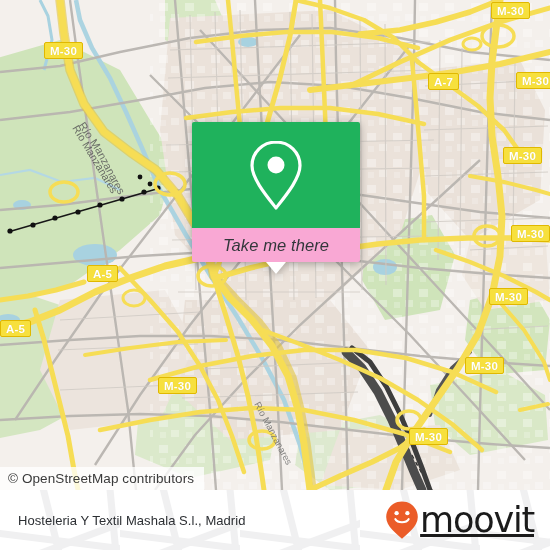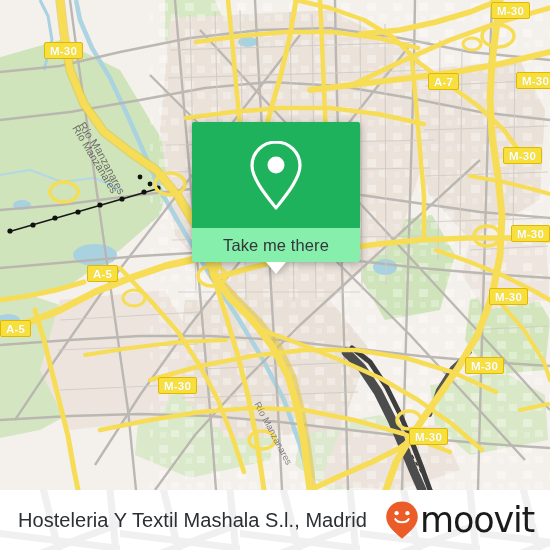--- a/index.html
+++ b/index.html
@@ -63,25 +63,26 @@
     height: 106px;
     background: #1fb25c;
     display: flex;
     align-items: center;
     justify-content: center;
     border-radius: 2px 2px 0 0;
   }
   #popup-foot {
     position: relative;
     height: 34px;
-    background: #86efac;
+    background: #f9a8d4;
     display: flex;
     align-items: center;
     justify-content: center;
     border-radius: 0 0 2px 2px;
+    font-style: italic;
   }
   #popup-label {
     font-size: 16.5px;
     color: #33373b;
     letter-spacing: 0.1px;
   }
   #popup-arrow {
     position: absolute;
     left: 50%;
     bottom: -12px;
@@ -112,37 +113,38 @@
     position: relative;
     width: 550px;
     height: 60px;
     display: flex;
     align-items: center;
     justify-content: space-between;
     padding: 0 16px 0 18px;
     box-sizing: border-box;
   }
   #footer-title {
-    font-size: 20px;
+    font-size: 13px;
     color: #2c2f33;
     letter-spacing: 0.05px;
     white-space: nowrap;
   }
   #brand {
     display: flex;
     align-items: center;
     gap: 1px;
   }
   #brand-word {
     font-size: 35px;
     line-height: 35px;
     color: #1b1b1b;
     letter-spacing: -1.2px;
     font-weight: 400;
     font-family: "DejaVu Sans", sans-serif;
+    text-decoration: underline;
   }
 </style>
 </head>
 <body>
 
 <div id="app">
 
   <div id="map">
     <svg id="map-svg" width="550" height="490" viewBox="0 0 550 490">
       <defs>
@@ -397,20 +399,23 @@
           <span>M-30</span>
         </div>
         <div style="position: absolute; left: 158px; top: 377px; height: 17px; padding: 0px 5px; display: flex; align-items: center; justify-content: center; background: rgb(247, 224, 61); border: 1.5px solid rgb(224, 184, 0); border-radius: 2px; font-size: 11.5px; font-weight: bold; color: rgb(255, 255, 255); font-family: &quot;Liberation Sans&quot;, sans-serif; letter-spacing: 0.2px; box-sizing: border-box; text-shadow: rgba(0, 0, 0, 0.12) 0px 0px 1px; white-space: nowrap; z-index: 30;">
           <span>M-30</span>
         </div>
         <div style="position: absolute; left: 409px; top: 428px; height: 17px; padding: 0px 5px; display: flex; align-items: center; justify-content: center; background: rgb(247, 224, 61); border: 1.5px solid rgb(224, 184, 0); border-radius: 2px; font-size: 11.5px; font-weight: bold; color: rgb(255, 255, 255); font-family: &quot;Liberation Sans&quot;, sans-serif; letter-spacing: 0.2px; box-sizing: border-box; text-shadow: rgba(0, 0, 0, 0.12) 0px 0px 1px; white-space: nowrap; z-index: 30;">
           <span>M-30</span>
         </div>
       </div>
 
+    <div id="attribution">
+      <span>© OpenStreetMap contributors</span>
+    </div>
 
     <div id="popup">
       <div id="popup-head">
         <svg width="60" height="74" viewBox="0 0 60 74">
           <path d="M30 4 C16.8 4 6 14.6 6 27.6 C6 40 18.5 55.5 30 70
                    C41.5 55.5 54 40 54 27.6 C54 14.6 43.2 4 30 4 Z" fill="none" stroke="#ffffff" stroke-width="3.2" stroke-linejoin="round"></path>
           <circle cx="30" cy="27" r="8.5" fill="#ffffff"></circle>
         </svg>
       </div>
       <div id="popup-foot">

